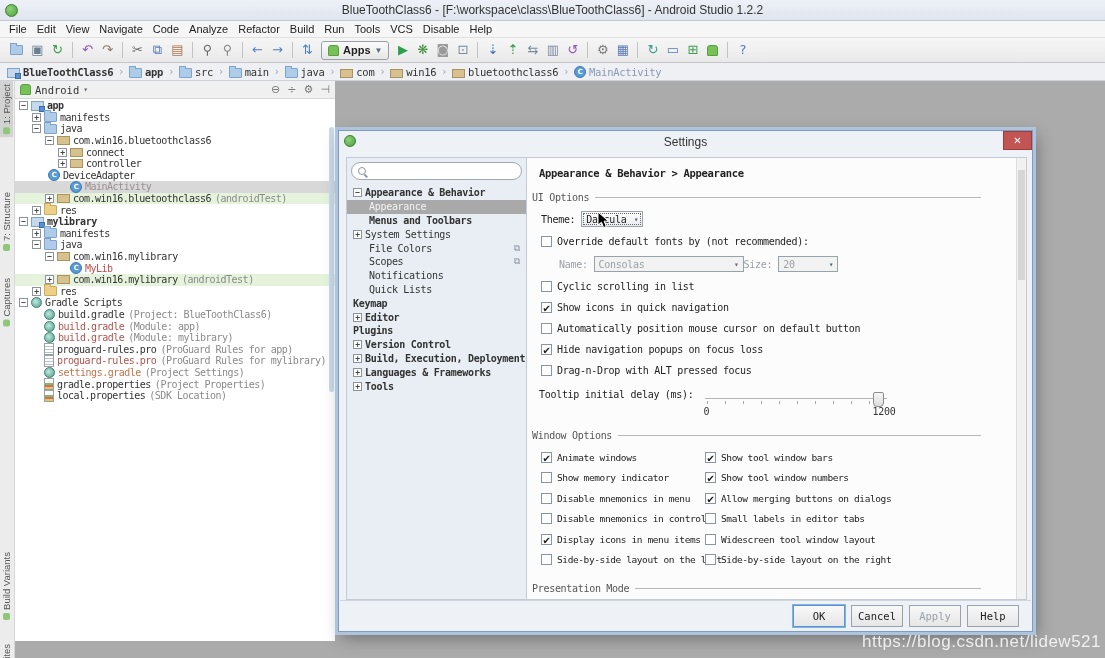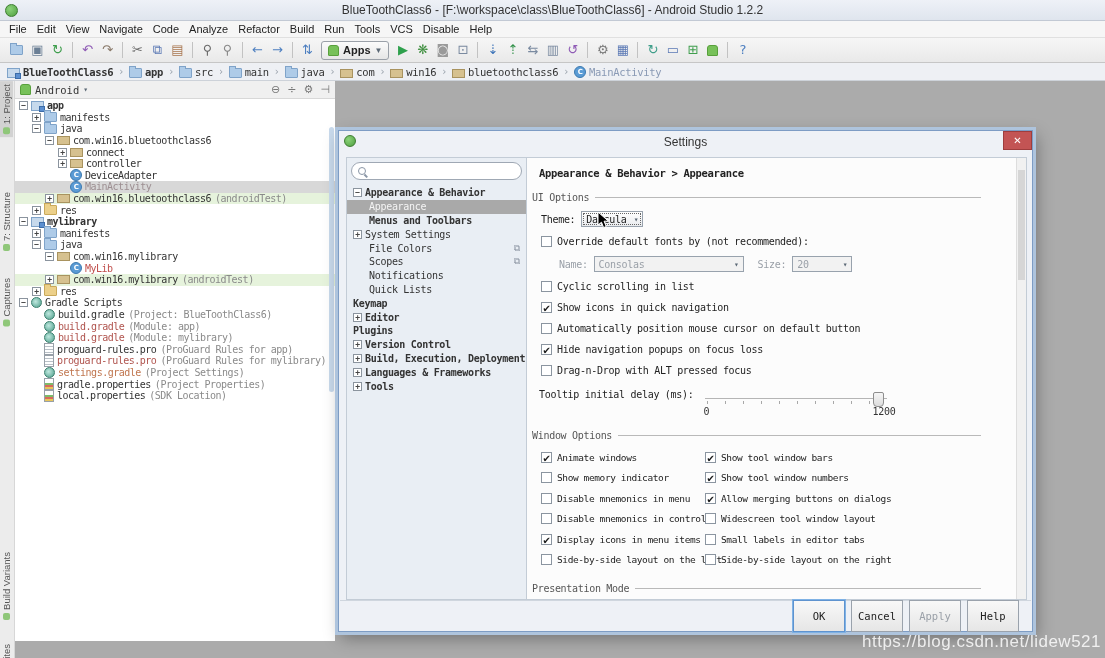--- a/index.html
+++ b/index.html
@@ -108,21 +108,21 @@
          background:repeating-linear-gradient(to right,#a8a8a8 0 1px,transparent 1px 18px);}
   .handle{position:absolute;left:168px;top:3px;width:9px;height:13px;background:linear-gradient(#f6f6f6,#dcdcdc);
           border:1px solid #8e8e8e;border-radius:2px 2px 4px 4px;}
   .smin{position:absolute;left:-2px;top:17px;font-size:10px;color:#333;}
   .smax{position:absolute;right:-8px;top:17px;font-size:10px;color:#333;}
   .wgrid{display:grid;grid-template-columns:164px auto;grid-template-rows:repeat(6,20.5px);grid-auto-flow:column;
          margin:6px 0 0 14px;font-size:9.5px;letter-spacing:-0.4px;}
   .wcell{display:flex;align-items:center;white-space:nowrap;}
   .dlg-btns{position:absolute;left:1px;right:1px;bottom:1px;height:30px;background:#eef1f6;border-top:1px solid #cfd6de;
             display:flex;align-items:center;justify-content:flex-end;gap:6px;padding-right:12px;box-sizing:border-box;}
-  .btn{min-width:52px;height:32px;border:1px solid #9aa2ac;background:linear-gradient(#f8f8f8,#e6e6e6);
+  .btn{min-width:52px;height:22px;border:1px solid #9aa2ac;background:linear-gradient(#f8f8f8,#e6e6e6);
        font:10.5px/16px "DejaVu Sans Mono",monospace;text-align:center;color:#222;padding:0 0;box-sizing:border-box;}
   .btn.default{box-shadow:0 0 0 1px #7fb2e5;border-color:#5e93cf;}
   .btn.disabled{color:#9aa0a8;}
   .cursor{position:absolute;left:597px;top:211px;z-index:60;}
   .watermark{position:absolute;right:4px;bottom:6px;z-index:70;font:17px "Liberation Sans",sans-serif;
              color:rgba(255,255,255,0.82);letter-spacing:0.5px;}
 </style>
 </head>
 <body>
 
@@ -300,21 +300,21 @@
         <div class="trow" style="padding-left: 43px;">
           <span class="exp">+</span>
           <span class="ic-package"></span>
           <span class="lbl">connect</span>
         </div>
         <div class="trow" style="padding-left: 43px;">
           <span class="exp">+</span>
           <span class="ic-package"></span>
           <span class="lbl">controller</span>
         </div>
-        <div class="trow" style="padding-left: 43px;">
+        <div class="trow" style="padding-left: 21px;">
           <span class="exp-sp"></span>
           <span class="ic-class"></span>
           <span class="lbl">DeviceAdapter</span>
         </div>
         <div class="trow sel" style="padding-left: 43px;">
           <span class="exp-sp"></span>
           <span class="ic-class"></span>
           <span class="lbl" style="color: rgb(157, 143, 146);">MainActivity</span>
         </div>
         <div class="trow tint" style="padding-left: 30px;">
@@ -511,21 +511,21 @@
           <span class="cb" id="ovr-cb"></span>
           <span>Override default fonts by (not recommended):</span>
         </div>
 
         <div class="row indent">
           <span class="lab dis">Name:</span>
           <span class="combo dis" style="width:150px">
             <span>Consolas</span>
             <span class="ar">▾</span>
           </span>
-          <span class="lab dis" style="margin-left:14px">Size:</span>
+          <span class="lab dis" style="">Size:</span>
           <span class="combo dis" style="width:60px">
             <span>20</span>
             <span class="ar">▾</span>
           </span>
         </div>
 
         <div id="ui-cbs">
             <div class="cbrow">
               <span class="cb"></span>
               <span>Cyclic scrolling in list</span>
@@ -596,25 +596,25 @@
             <div class="wcell">
               <span class="cb">✔</span>
               <span>Show tool window numbers</span>
             </div>
             <div class="wcell">
               <span class="cb">✔</span>
               <span>Allow merging buttons on dialogs</span>
             </div>
             <div class="wcell">
               <span class="cb"></span>
+              <span>Small labels in editor tabs</span>
+            </div>
+            <div class="wcell">
+              <span class="cb"></span>
               <span>Widescreen tool window layout</span>
-            </div>
-            <div class="wcell">
-              <span class="cb"></span>
-              <span>Small labels in editor tabs</span>
             </div>
             <div class="wcell">
               <span class="cb"></span>
               <span>Side-by-side layout on the right</span>
             </div>
           </div>
 
         <div class="sec">
           <span>Presentation Mode</span>
           <span class="line"></span>

